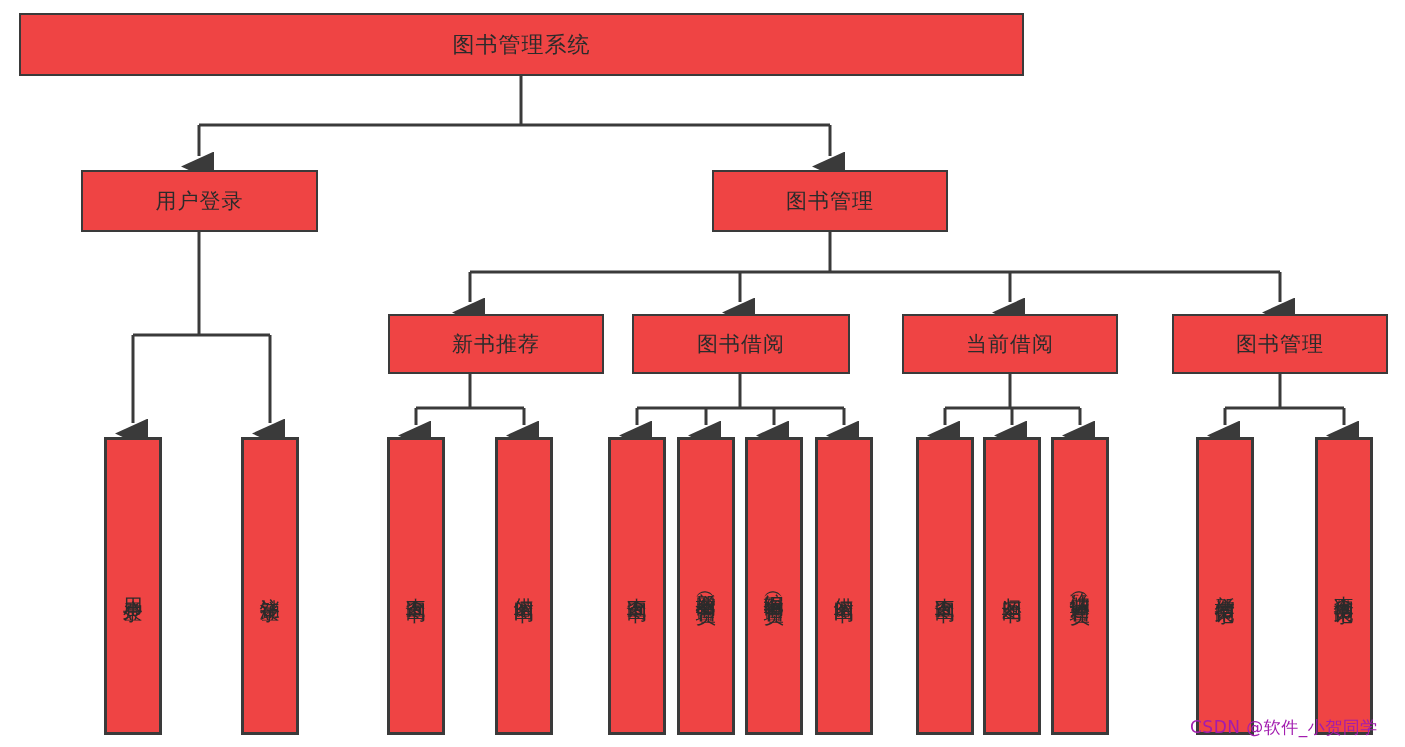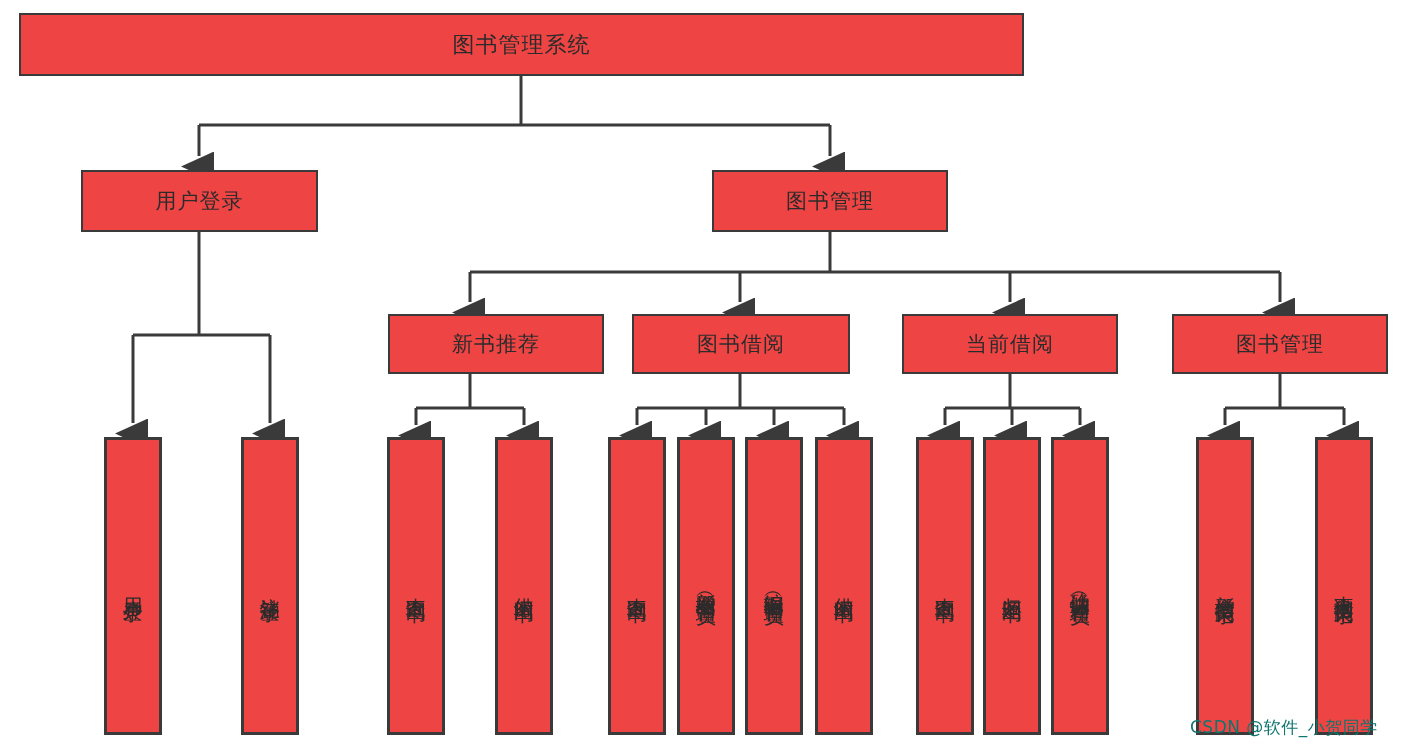--- a/index.html
+++ b/index.html
@@ -42,21 +42,21 @@
     font-size:20px;
     line-height:1.22;
     letter-spacing:2px;
     white-space:normal;
     max-height:286px;
     text-align:left;
   }
   .root .label{font-size:22px;}
   .watermark{
     position:absolute;
-    color:#0f766e;
+    color:#a21caf;
     font-size:17px;
     letter-spacing:0.5px;
     white-space:nowrap;
     user-select:none;
   }
   svg.edges{position:absolute;left:0;top:0;width:1405px;height:747px;pointer-events:none;}
 </style>
 </head>
 <body>
 

